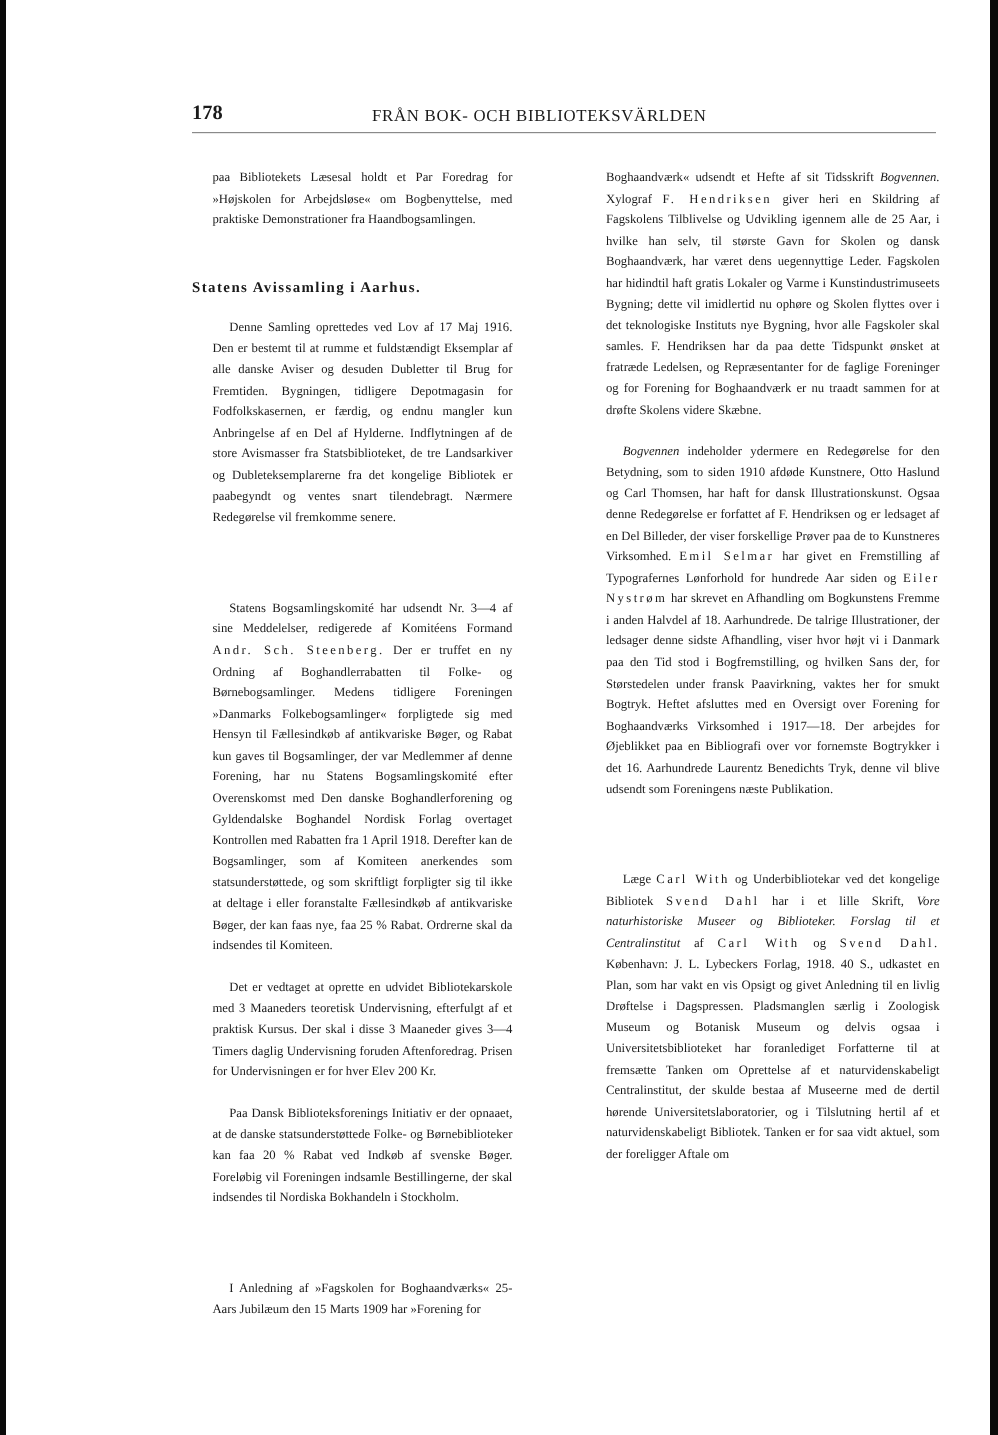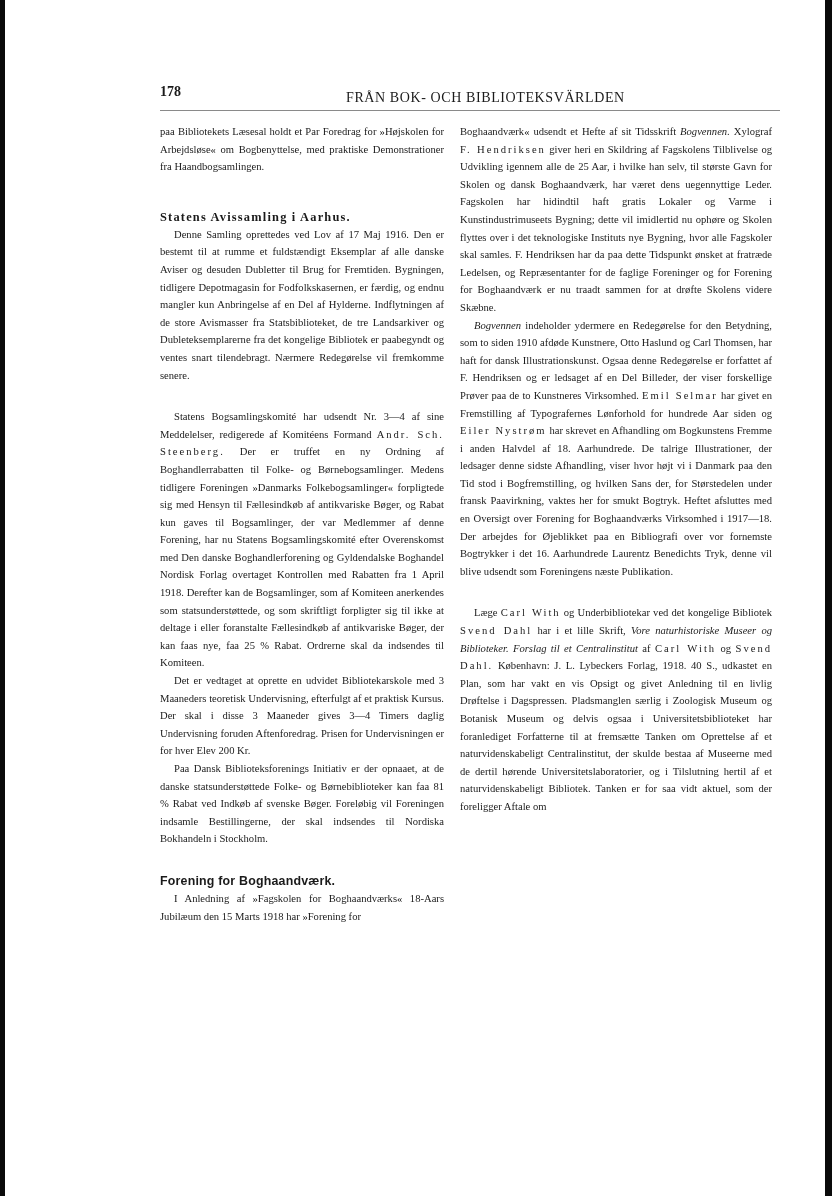--- a/index.html
+++ b/index.html
@@ -6,44 +6,44 @@
     body {
       width: 832px; height: 1196px; position: relative; overflow: hidden;
       background: #ffffff;
       font-family: "DejaVu Serif", "Liberation Serif", serif;
       color: #1a1a1a;
     }
     .edge-left { position: absolute; left: 0; top: 0; width: 5px; height: 1196px; background: #0a0a0a; }
     .edge-right { position: absolute; right: 0; top: 0; width: 7px; height: 1196px; background: #0a0a0a; }
     .page-number {
       position: absolute; left: 160px; top: 84px;
-      font-family: "Liberation Serif", serif; font-weight: bold; font-size: 14px;
+      font-family: "Liberation Serif", serif; font-weight: bold; font-size: 17px;
     }
     .running-head {
       position: absolute; left: 310px; top: 90px;
-      font-family: "Liberation Serif", serif; font-size: 14px; letter-spacing: 0.6px; margin-left: 36px;
+      font-family: "Liberation Serif", serif; font-size: 14px; letter-spacing: 0.6px;
     }
     .header-rule {
       position: absolute; left: 160px; top: 110px; width: 620px; height: 0;
       border-top: 1px solid #8a8a8a;
     }
     .col {
       position: absolute; top: 123px;
       font-family: "Liberation Serif", serif; font-size: 10.6px; line-height: 17.6px;
       text-align: justify;
     }
     .col-left { left: 160px; width: 284px; }
-    .col-right { left: 460px; width: 312px; }
-    .col p { margin: 0; text-indent: 0; }
+    .col-right { left: 488px; width: 312px; }
+    .col p { margin: 17px; text-indent: 0; }
     .col p.ind { text-indent: 14px; }
     .col h2 {
       margin: 0; font-weight: bold; font-size: 12.4px; line-height: 18px;
       font-family: "Liberation Sans", sans-serif; letter-spacing: 0.2px;
     }
-    .col h2.spaced { font-family: "Liberation Serif", serif; letter-spacing: 1.2px; font-weight: bold; margin-top: 12px; }
+    .col h2.spaced { font-family: "Liberation Serif", serif; letter-spacing: 1.2px; font-weight: bold; }
     .sp { letter-spacing: 2px; }
     em { font-style: italic; }
     .gap-m { height: 20px; }
     .gap-l { height: 24px; }
   </style>
 </head>
 <body>
 
 <div class="edge-left"></div>
 <div class="edge-right"></div>
@@ -53,24 +53,23 @@
 <div class="header-rule"></div>
 
 <div class="col col-left">
   <p>paa Bibliotekets Læsesal holdt et Par Foredrag for »Højskolen for Arbejdsløse« om Bogbenyttelse, med praktiske Demonstrationer fra Haandbogsamlingen.</p>
   <div class="gap-m"></div>
   <h2 class="spaced">Statens Avissamling i Aarhus.</h2>
   <p class="ind">Denne Samling oprettedes ved Lov af 17 Maj 1916. Den er bestemt til at rumme et fuldstændigt Eksemplar af alle danske Aviser og desuden Dubletter til Brug for Fremtiden. Bygningen, tidligere Depotmagasin for Fodfolkskasernen, er færdig, og endnu mangler kun Anbringelse af en Del af Hylderne. Indflytningen af de store Avismasser fra Statsbiblioteket, de tre Landsarkiver og Dubleteksemplarerne fra det kongelige Bibliotek er paabegyndt og ventes snart tilendebragt. Nærmere Redegørelse vil fremkomme senere.</p>
   <div class="gap-l"></div>
   <p class="ind"><span>Statens Bogsamlingskomité har udsendt Nr. 3—4 af sine Meddelelser, redigerede af Komitéens Formand </span><span class="sp">Andr. Sch. Steenberg.</span><span> Der er truffet en ny Ordning af Boghandlerrabatten til Folke- og Børnebogsamlinger. Medens tidligere Foreningen »Danmarks Folkebogsamlinger« forpligtede sig med Hensyn til Fællesindkøb af antikvariske Bøger, og Rabat kun gaves til Bogsamlinger, der var Medlemmer af denne Forening, har nu Statens Bogsamlingskomité efter Overenskomst med Den danske Boghandlerforening og Gyldendalske Boghandel Nordisk Forlag overtaget Kontrollen med Rabatten fra 1 April 1918. Derefter kan de Bogsamlinger, som af Komiteen anerkendes som statsunderstøttede, og som skriftligt forpligter sig til ikke at deltage i eller foranstalte Fællesindkøb af antikvariske Bøger, der kan faas nye, faa 25 % Rabat. Ordrerne skal da indsendes til Komiteen.</span></p>
   <p class="ind">Det er vedtaget at oprette en udvidet Bibliotekarskole med 3 Maaneders teoretisk Undervisning, efterfulgt af et praktisk Kursus. Der skal i disse 3 Maaneder gives 3—4 Timers daglig Undervisning foruden Aftenforedrag. Prisen for Undervisningen er for hver Elev 200 Kr.</p>
-  <p class="ind">Paa Dansk Biblioteksforenings Initiativ er der opnaaet, at de danske statsunderstøttede Folke- og Børnebiblioteker kan faa 81 % Rabat ved Indkøb af svenske Bøger. Foreløbig vil Foreningen indsamle Bestillingerne, der skal indsendes til Nordiska Bokhandeln i Stockholm.</p>
+  <p class="ind">Paa Dansk Biblioteksforenings Initiativ er der opnaaet, at de danske statsunderstøttede Folke- og Børnebiblioteker kan faa 20 % Rabat ved Indkøb af svenske Bøger. Foreløbig vil Foreningen indsamle Bestillingerne, der skal indsendes til Nordiska Bokhandeln i Stockholm.</p>
   <div class="gap-l"></div>
-  <h2>Forening for Boghaandværk.</h2>
-  <p class="ind">I Anledning af »Fagskolen for Boghaandværks« 18-Aars Jubilæum den 15 Marts 1918 har »Forening for</p>
+  <p class="ind">I Anledning af »Fagskolen for Boghaandværks« 25-Aars Jubilæum den 15 Marts 1909 har »Forening for</p>
 </div>
 
 <div class="col col-right">
   <p><span>Boghaandværk« udsendt et Hefte af sit Tidsskrift </span><em>Bogvennen.</em><span> Xylograf </span><span class="sp">F. Hendriksen</span><span> giver heri en Skildring af Fagskolens Tilblivelse og Udvikling igennem alle de 25 Aar, i hvilke han selv, til største Gavn for Skolen og dansk Boghaandværk, har været dens uegennyttige Leder. Fagskolen har hidindtil haft gratis Lokaler og Varme i Kunstindustrimuseets Bygning; dette vil imidlertid nu ophøre og Skolen flyttes over i det teknologiske Instituts nye Bygning, hvor alle Fagskoler skal samles. F. Hendriksen har da paa dette Tidspunkt ønsket at fratræde Ledelsen, og Repræsentanter for de faglige Foreninger og for Forening for Boghaandværk er nu traadt sammen for at drøfte Skolens videre Skæbne.</span></p>
   <p class="ind"><em>Bogvennen</em><span> indeholder ydermere en Redegørelse for den Betydning, som to siden 1910 afdøde Kunstnere, Otto Haslund og Carl Thomsen, har haft for dansk Illustrationskunst. Ogsaa denne Redegørelse er forfattet af F. Hendriksen og er ledsaget af en Del Billeder, der viser forskellige Prøver paa de to Kunstneres Virksomhed. </span><span class="sp">Emil Selmar</span><span> har givet en Fremstilling af Typografernes Lønforhold for hundrede Aar siden og </span><span class="sp">Eiler Nystrøm</span><span> har skrevet en Afhandling om Bogkunstens Fremme i anden Halvdel af 18. Aarhundrede. De talrige Illustrationer, der ledsager denne sidste Afhandling, viser hvor højt vi i Danmark paa den Tid stod i Bogfremstilling, og hvilken Sans der, for Størstedelen under fransk Paavirkning, vaktes her for smukt Bogtryk. Heftet afsluttes med en Oversigt over Forening for Boghaandværks Virksomhed i 1917—18. Der arbejdes for Øjeblikket paa en Bibliografi over vor fornemste Bogtrykker i det 16. Aarhundrede Laurentz Benedichts Tryk, denne vil blive udsendt som Foreningens næste Publikation.</span></p>
   <div class="gap-l"></div>
   <p class="ind"><span>Læge </span><span class="sp">Carl With</span><span> og Underbibliotekar ved det kongelige Bibliotek </span><span class="sp">Svend Dahl</span><span> har i et lille Skrift, </span><em>Vore naturhistoriske Museer og Biblioteker. Forslag til et Centralinstitut</em><span> af </span><span class="sp">Carl With</span><span> og </span><span class="sp">Svend Dahl.</span><span> København: J. L. Lybeckers Forlag, 1918. 40 S., udkastet en Plan, som har vakt en vis Opsigt og givet Anledning til en livlig Drøftelse i Dagspressen. Pladsmanglen særlig i Zoologisk Museum og Botanisk Museum og delvis ogsaa i Universitetsbiblioteket har foranlediget Forfatterne til at fremsætte Tanken om Oprettelse af et naturvidenskabeligt Centralinstitut, der skulde bestaa af Museerne med de dertil hørende Universitetslaboratorier, og i Tilslutning hertil af et naturvidenskabeligt Bibliotek. Tanken er for saa vidt aktuel, som der foreligger Aftale om</span></p>
 </div>
 
 </body></html>

